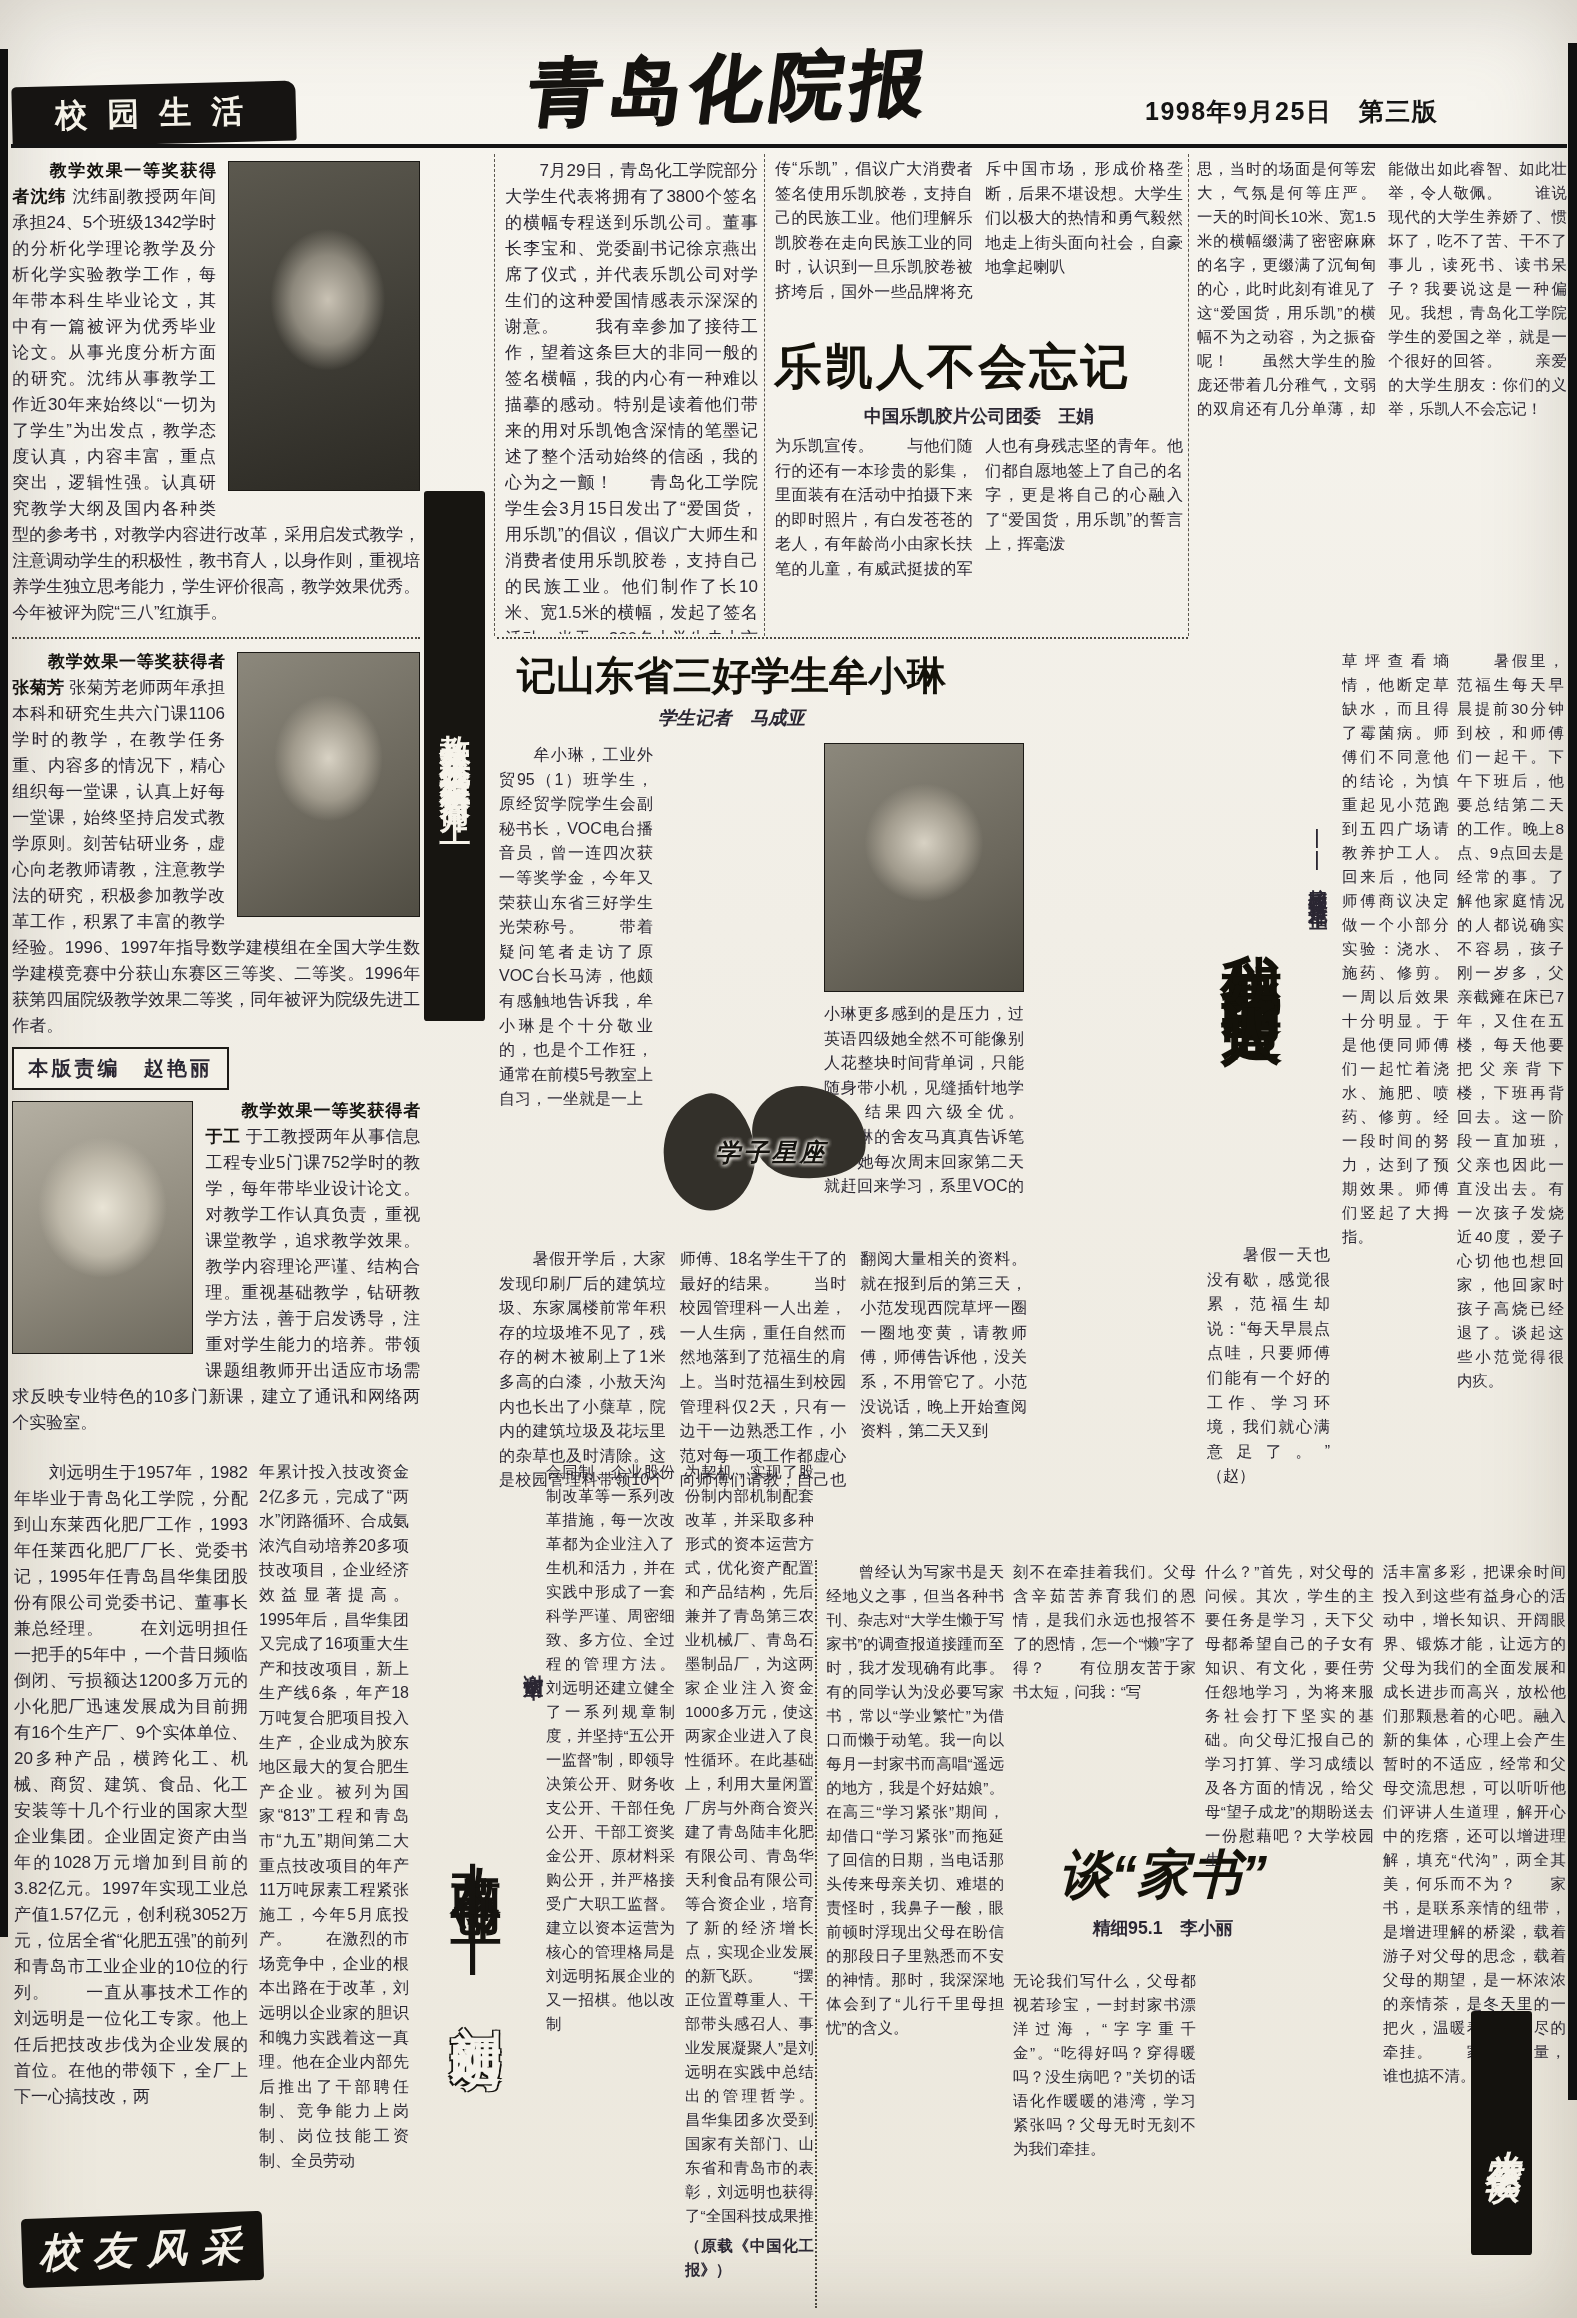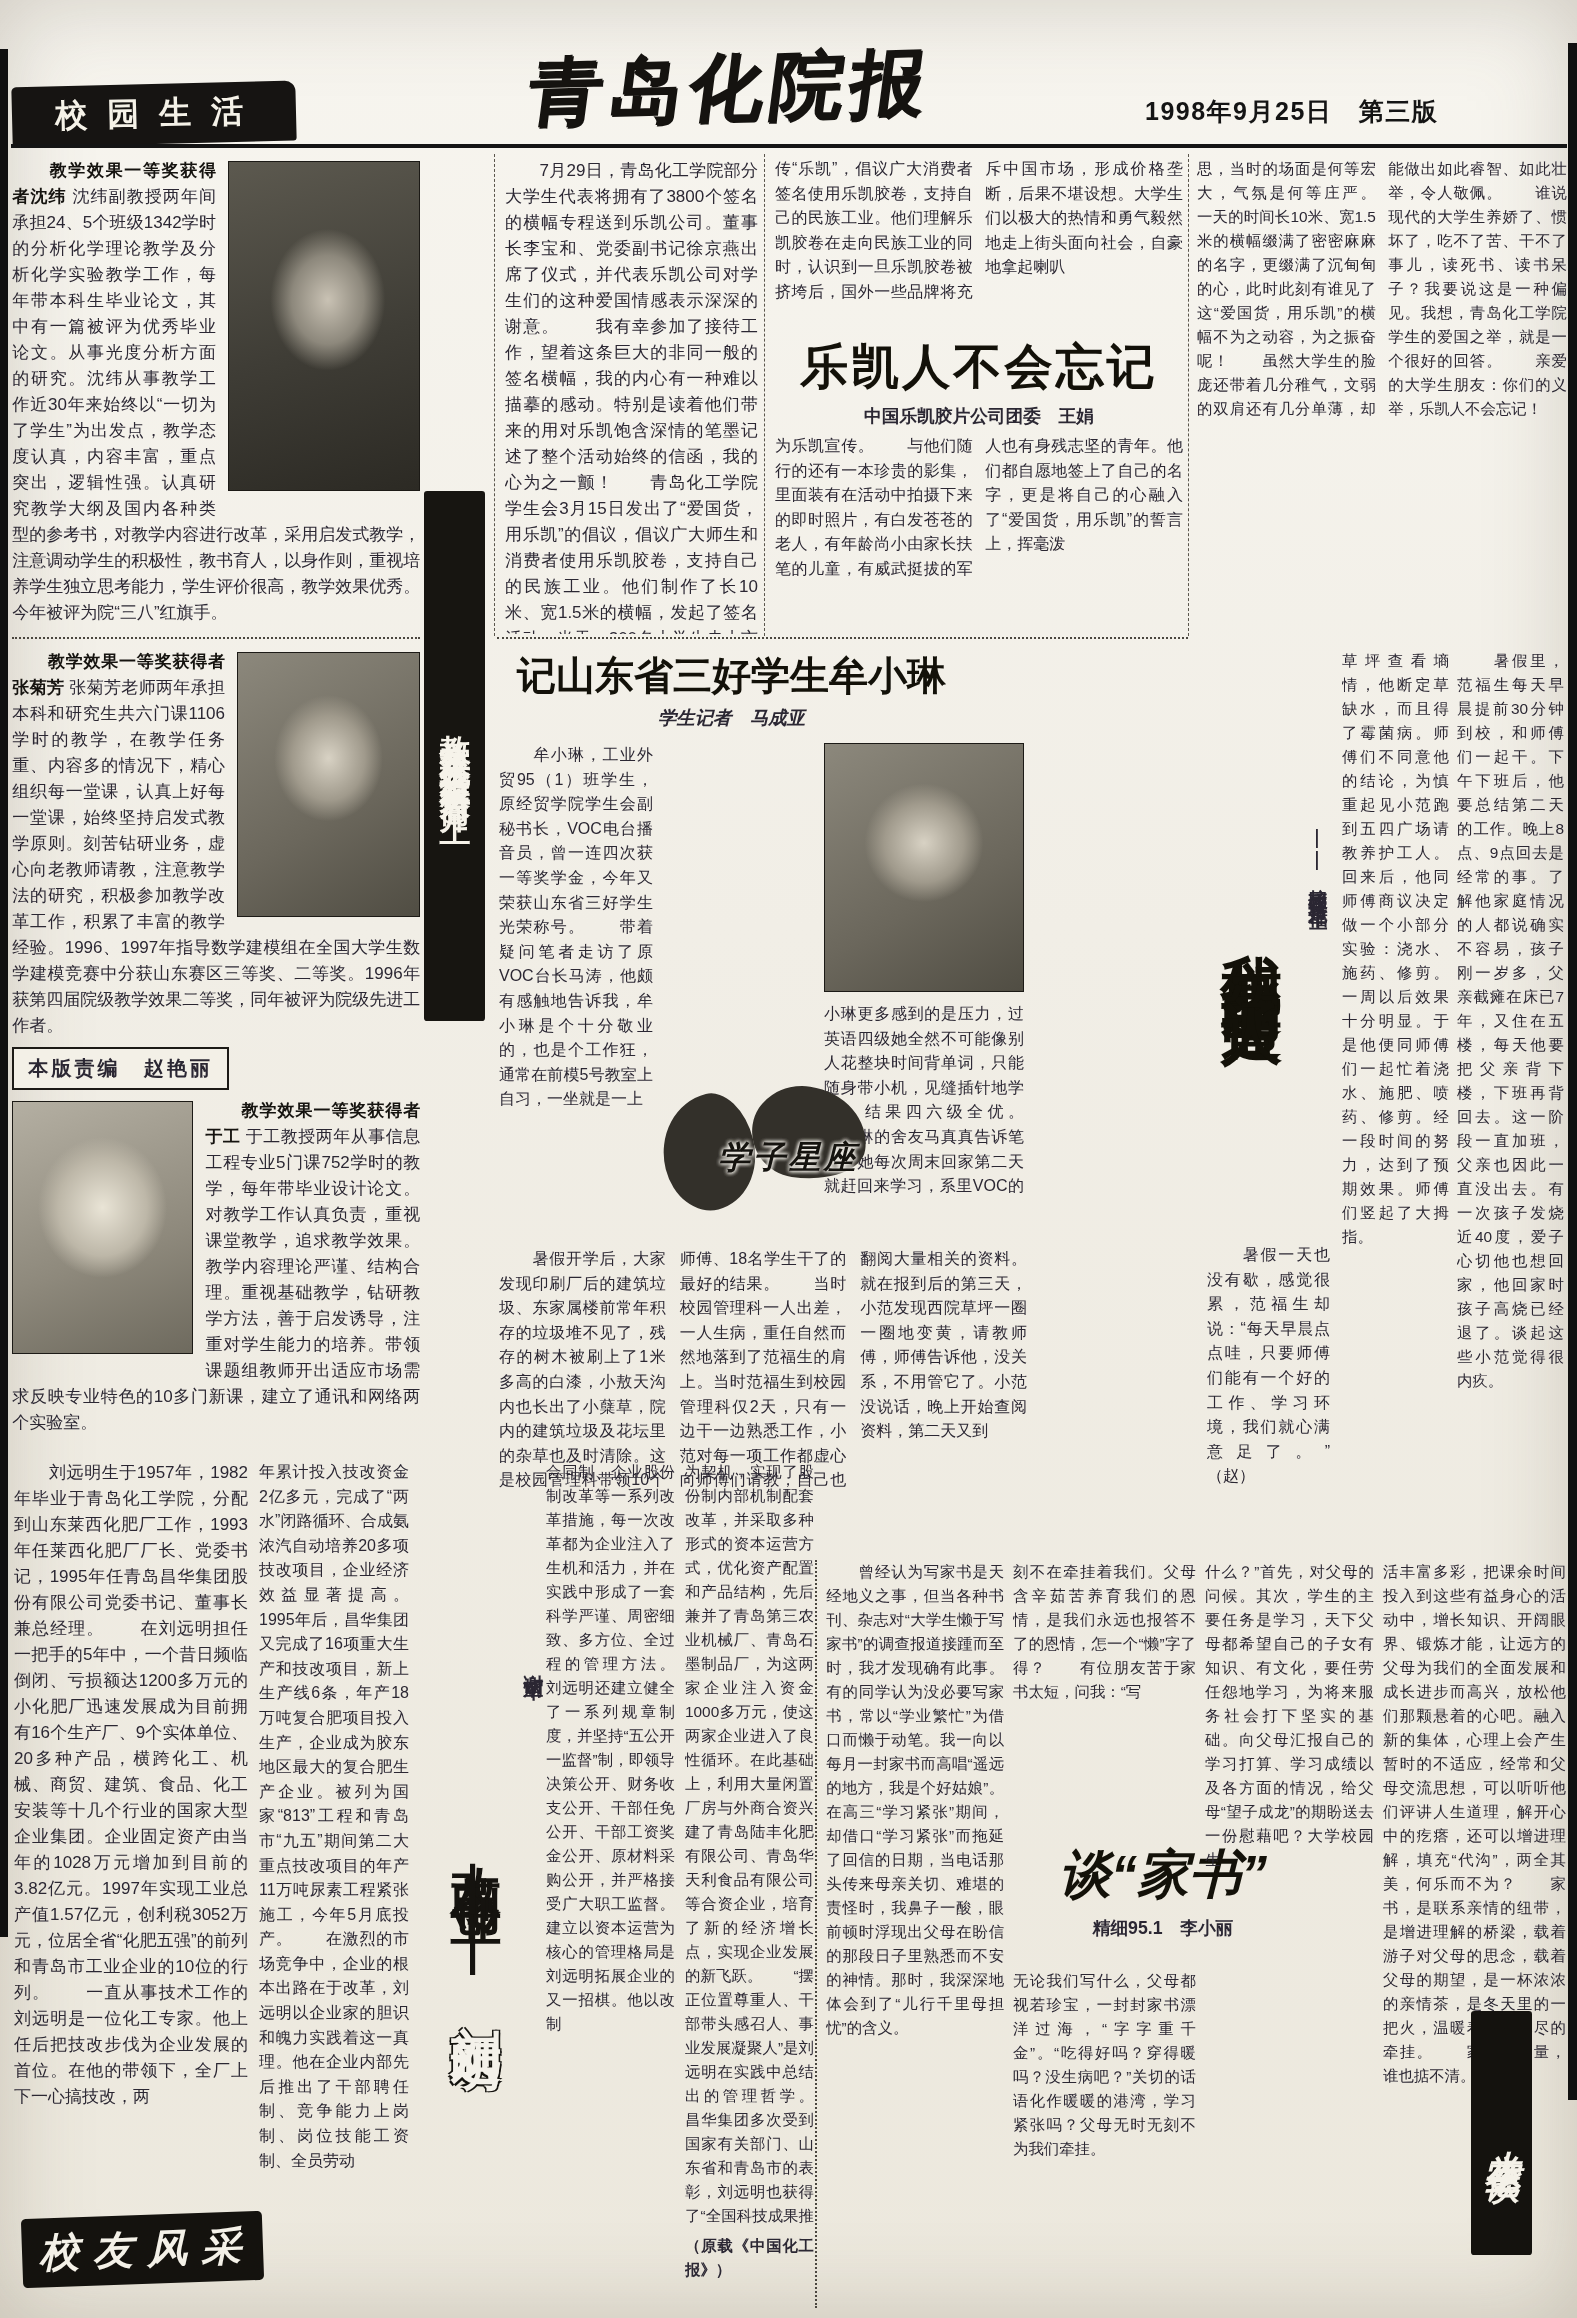--- a/index.html
+++ b/index.html
@@ -82,21 +82,21 @@
     color:#f4f1e8;font-size:35px;font-weight:bold;letter-spacing:4.6px;
     display:flex;align-items:center;justify-content:center;border-radius:3.1px;font-style:italic;
   }
   .banner-xiaoyou{
     position:absolute;left:21.5px;top:2215px;width:241px;height:69px;background:#14120e;
     color:#f4f1e8;font-size:40px;font-weight:bold;font-style:italic;letter-spacing:14px;
     display:flex;align-items:center;justify-content:center;transform:rotate(-2deg);
     border-radius:4.6px;padding-left:9.2px;box-sizing:border-box;
   }
   
-  .hl-lekai{position:absolute;left:774px;top:335px;width:410px;text-align:center;
+  .hl-lekai{position:absolute;left:774px;top:335px;width:410px;
     font-size:48px;font-weight:900;color:#131109;letter-spacing:3.1px;}
   .hl-lekai-by{position:absolute;left:774px;top:404px;width:410px;text-align:center;
     font-size:17.7px;font-weight:bold;}
   .hl-mou{position:absolute;left:499px;top:649px;width:465px;text-align:center;
     font-size:39px;font-weight:900;color:#131109;white-space:nowrap;}
   .hl-mou-by{position:absolute;left:499px;top:705px;width:465px;text-align:center;
     font-size:18.4px;font-weight:bold;font-style:italic;}
   .hl-jiashu{position:absolute;left:998px;top:1840px;width:330px;text-align:center;
     font-size:52px;font-weight:900;color:#131109;font-style:italic;}
   .hl-jiashu-by{position:absolute;left:998px;top:1916px;width:330px;text-align:center;
@@ -104,22 +104,22 @@
   .editor-box{
     display:inline-block;border:2.3px solid #1c1a16;padding:6.1px 14px;margin:7.7px 0;
     font-size:20px;font-weight:bold;letter-spacing:3.1px;background:#f3f0e7;
   }
   
   .blob-wrap{position:absolute;left:660px;top:1087px;width:210px;height:147px;}
   .blob{position:absolute;background:#33302a;}
   .blob1{left:3.1px;top:7.7px;width:92px;height:115px;border-radius:62% 38% 55% 45%/55% 48% 52% 45%;transform:rotate(-14deg);}
   .blob2{left:92px;top:0;width:115px;height:92px;border-radius:45% 55% 60% 40%/50% 60% 40% 50%;transform:rotate(8deg);}
   .blob-label{
-    position:absolute;left:40px;top:49px;width:177px;text-align:center;
-    font-size:32px;font-weight:900;font-style:italic;color:#15130f;letter-spacing:3.1px;
+    position:absolute;left:23px;top:49px;width:177px;text-align:center;
+    font-size:25px;font-weight:900;font-style:italic;color:#15130f;letter-spacing:3.1px;
     text-shadow:0 0 4.6px #f4f1ea,0 0 4.6px #f4f1ea,0 0 4.6px #f4f1ea;
   }
   .multicol3{column-count:3;column-gap:14px;}
   .multicol2{column-count:2;column-gap:12.3px;}
   .src{font-weight:bold;}
 </style>
 </head>
 <body>
 
 <div class="page">

